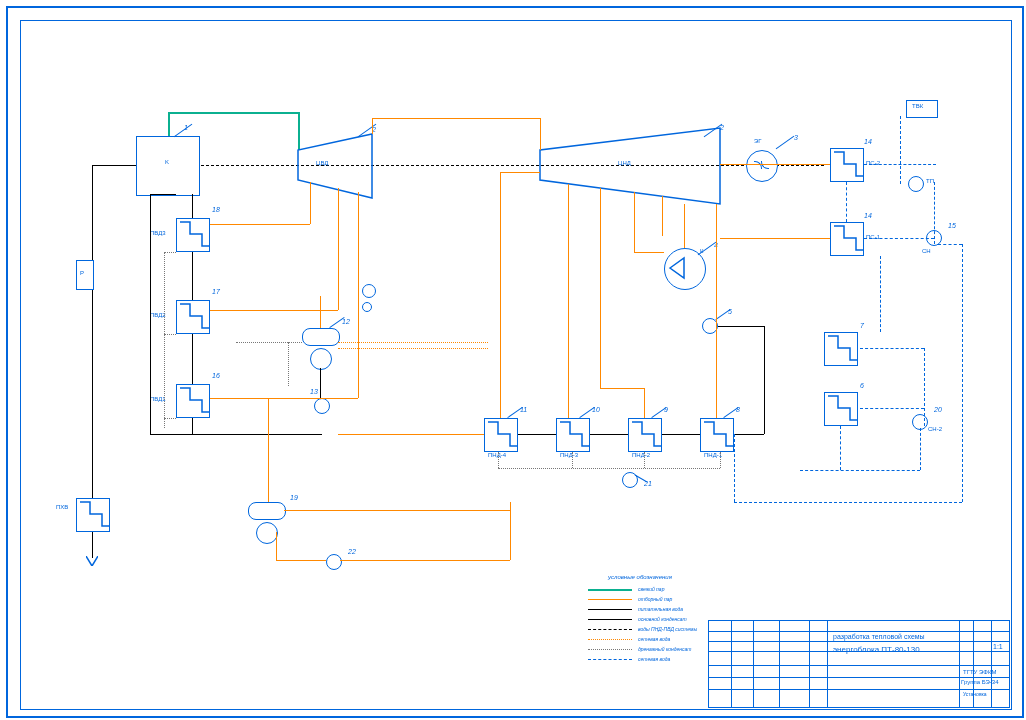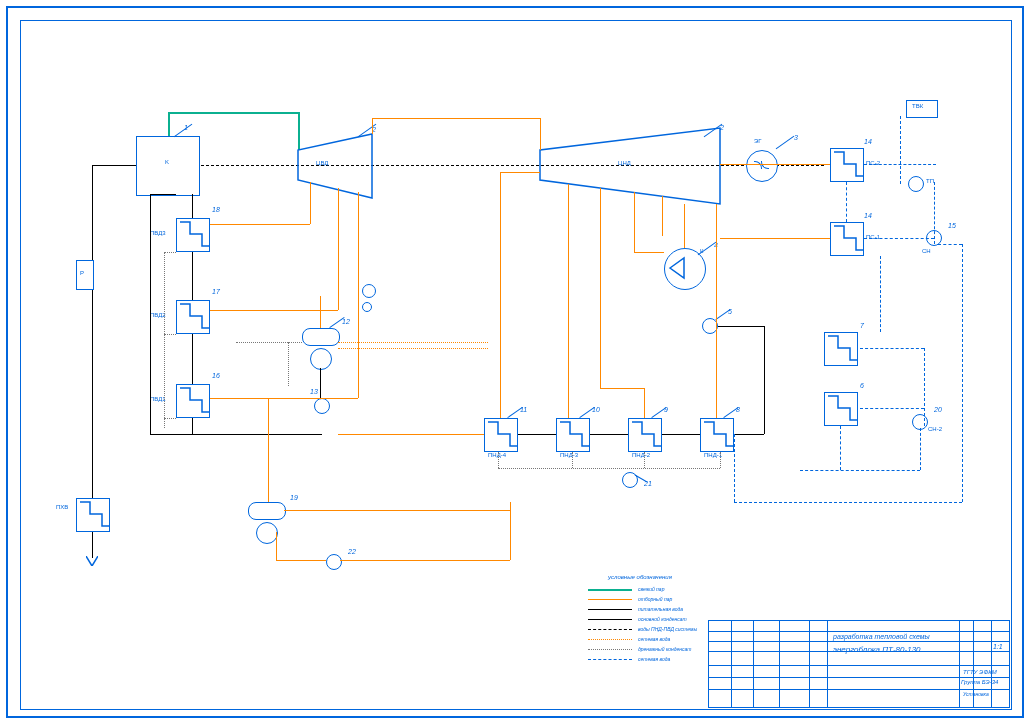--- a/index.html
+++ b/index.html
@@ -27,21 +27,21 @@
   .sine::before { content:""; position:absolute; width:7px; height:7px; border:1.2px solid #0066dd; border-bottom:none; border-left:none; border-radius:0 7px 0 0; left:0; top:0; }
   .sine::after  { content:""; position:absolute; width:7px; height:7px; border:1.2px solid #0066dd; border-top:none; border-right:none; border-radius:0 0 0 7px; left:7px; top:0; }
 
   .z { position:absolute; width:100%; height:100%; pointer-events:none; }
   .zpath { stroke:#0066dd; stroke-width:1.5; fill:none; }
 
   
   .title-block { position:absolute; right:16px; bottom:12px; width:300px; height:86px; border:1px solid #0066dd; font-size:6px; }
   .title-block .row { position:absolute; left:0; border-top:1px solid #0066dd; width:100%; height:0; }
   .title-block .col { position:absolute; top:0; border-left:1px solid #0066dd; height:100%; width:0; }
-  .tb-text { position:absolute; font-size:7px; color:#0066dd; font-style:italic; }
+  .tb-text { position:absolute; font-size:7px; color:#0066dd; }
 
   
   .legend { position:absolute; left:588px; top:586px; width:130px; }
   .legend .entry { height:8px; position:relative; margin-bottom:2px; }
   .legend .swatch { position:absolute; left:0; top:3px; width:44px; height:0; }
   .legend .txt { position:absolute; left:50px; top:0; font-size:5px; font-style:italic; color:#0066dd; white-space:nowrap; }
   .sw-green { border-top:2px solid #0bb090; }
   .sw-orange{ border-top:1px solid #ff8800; }
   .sw-black { border-top:1px solid #000; }
   .sw-dashblk { border-top:1px dashed #000; }

